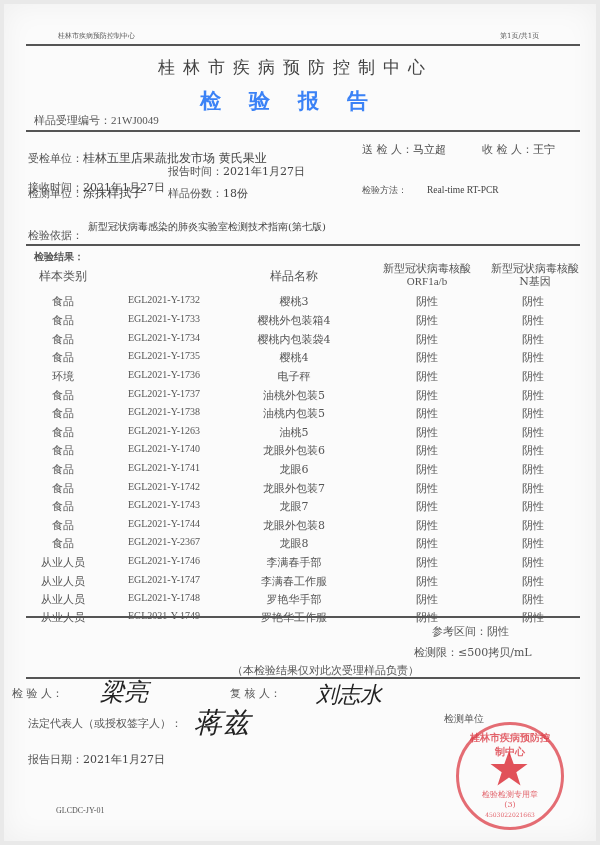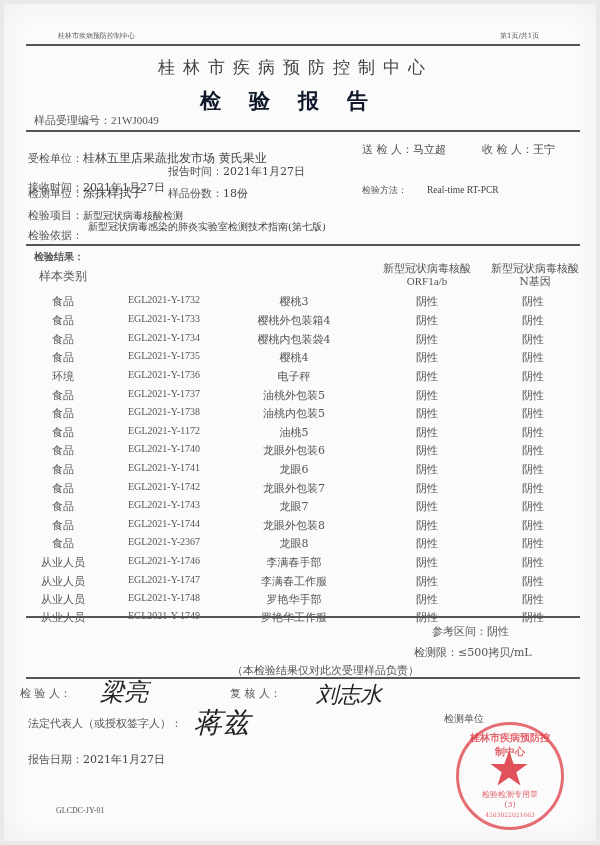--- a/index.html
+++ b/index.html
@@ -11,21 +11,21 @@
   }
   .page {
     position: absolute; left: 4px; top: 4px; width: 592px; height: 837px;
     background: #fbfbfb;
     box-shadow: inset 0 0 30px rgba(0,0,0,0.05);
   }
   .abs { position: absolute; white-space: nowrap; }
   .hdr-small { font-size: 7px; color: #555; }
   .rule { position: absolute; background: #555; height: 2px; }
   .org-title { font-size: 17px; letter-spacing: 8px; color: #444; }
-  .rep-title { font-size: 21px; font-weight: bold; letter-spacing: 28px; color: #0f172a; }
+  .rep-title { font-size: 21px; font-weight: bold; letter-spacing: 28px; color: #3b82f6; }
   .lbl { font-size: 11px; color: #555; }
   .val { font-size: 11px; color: #444; }
   .mono { font-family: "Liberation Serif", serif; }
   .th { font-size: 12px; color: #555; text-align: center; }
   .th-sm { font-size: 11px; color: #555; text-align: center; line-height: 13px; }
   .row { position: absolute; left: 0; width: 592px; height: 18px; font-size: 11px; color: #555; }
   .row span { position: absolute; top: 0; text-align: center; }
   .c1 { left: 24px; width: 70px; }
   .c2 { left: 100px; width: 120px; font-family: "Liberation Serif", serif; font-size: 10px; }
   .c3 { left: 230px; width: 120px; }
@@ -76,30 +76,28 @@
   <div class="abs" style="left:24px;top:178px;">
     <span class="lbl">检测单位：</span><span class="val" style="font-size:12px;">涂抹样拭子</span>
   </div>
   <div class="abs" style="left:164px;top:178px;">
     <span class="lbl">样品份数：</span><span class="val">18份</span>
   </div>
   <div class="abs" style="left:358px;top:180px;font-size:9px;">
     <span class="lbl" style="font-size:9px;">检验方法：</span><span class="val mono" style="font-size:9.5px;margin-left:20px;">Real-time RT-PCR</span>
   </div>
 
-  <div class="abs" style="left:24px;top:200px;">
-    <span class="lbl">检验项目：</span><span class="val" style="font-size:10px;">新型冠状病毒核酸检测</span>
-  </div>
   <div class="abs lbl" style="left:24px;top:224px;">检验依据：</div>
   <div class="abs val" style="left:84px;top:216px;font-size:10px;">新型冠状病毒感染的肺炎实验室检测技术指南(第七版)</div>
   <div class="rule" style="left:22px;top:240px;width:554px;"></div>
 
   <div class="abs lbl" style="left:30px;top:246px;font-size:10px;font-weight:bold;">检验结果：</div>
 
   <div class="abs th" style="left:24px;top:264px;width:70px;">样本类别</div>
+  <div class="abs th" style="left:230px;top:264px;width:120px;">样品名称</div>
   <div class="abs th-sm" style="left:362px;top:258px;width:122px;">
     <div>新型冠状病毒核酸</div>
     <div class="mono">ORF1a/b</div>
   </div>
   <div class="abs th-sm" style="left:470px;top:258px;width:122px;">
     <div>新型冠状病毒核酸</div>
     <div>N基因</div>
   </div>
 
   <div>
@@ -147,21 +145,21 @@
       </div>
     <div class="row" style="top:402px;">
         <span class="c1">食品</span>
         <span class="c2">EGL2021-Y-1738</span>
         <span class="c3">油桃内包装5</span>
         <span class="c4">阴性</span>
         <span class="c5">阴性</span>
       </div>
     <div class="row" style="top:421px;">
         <span class="c1">食品</span>
-        <span class="c2">EGL2021-Y-1172</span>
+        <span class="c2">EGL2021-Y-1263</span>
         <span class="c3">油桃5</span>
         <span class="c4">阴性</span>
         <span class="c5">阴性</span>
       </div>
     <div class="row" style="top:439px;">
         <span class="c1">食品</span>
         <span class="c2">EGL2021-Y-1740</span>
         <span class="c3">龙眼外包装6</span>
         <span class="c4">阴性</span>
         <span class="c5">阴性</span>
@@ -231,21 +229,21 @@
       </div>
   </div>
 
   <div class="rule" style="left:22px;top:612px;width:554px;"></div>
 
   <div class="abs lbl" style="left:428px;top:620px;">参考区间：阴性</div>
   <div class="abs lbl" style="left:410px;top:641px;">检测限：≤500拷贝/mL</div>
   <div class="abs lbl" style="left:228px;top:659px;">（本检验结果仅对此次受理样品负责）</div>
   <div class="rule" style="left:22px;top:673px;width:554px;"></div>
 
-  <div class="abs lbl" style="left:16px;top:682px;">检 验 人：</div>
+  <div class="abs lbl" style="left:8px;top:682px;">检 验 人：</div>
   <div class="abs sig" style="left:96px;top:672px;font-size:24px;">梁亮</div>
   <div class="abs lbl" style="left:226px;top:682px;">复 核 人：</div>
   <div class="abs sig" style="left:312px;top:676px;font-size:22px;">刘志水</div>
   <div class="abs lbl" style="left:24px;top:712px;">法定代表人（或授权签字人）：</div>
   <div class="abs sig" style="left:190px;top:700px;font-size:28px;">蒋兹</div>
   <div class="abs lbl" style="left:440px;top:708px;font-size:10px;">检测单位</div>
   <div class="abs" style="left:24px;top:744px;">
     <span class="lbl">报告日期：</span><span class="val">2021年1月27日</span>
   </div>
 

